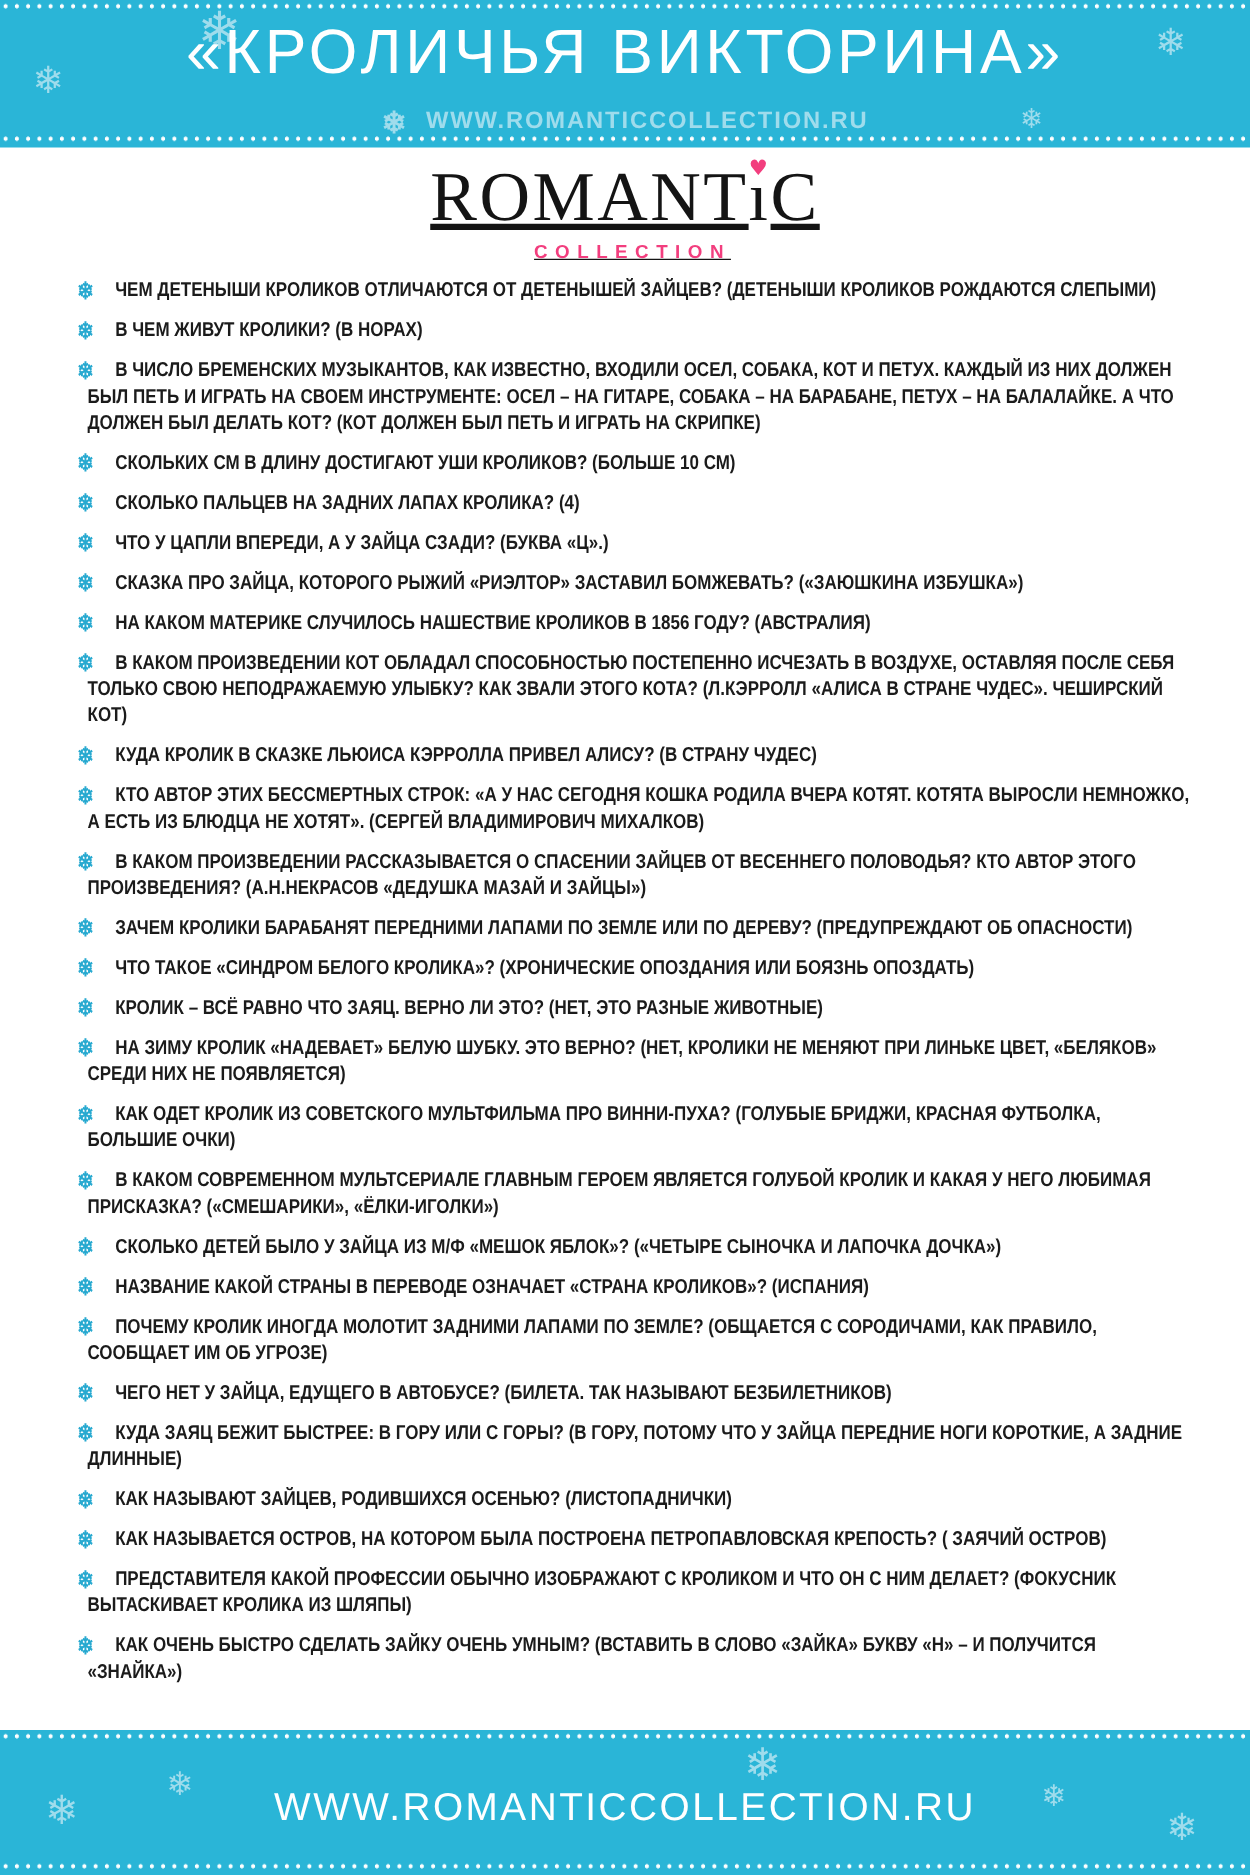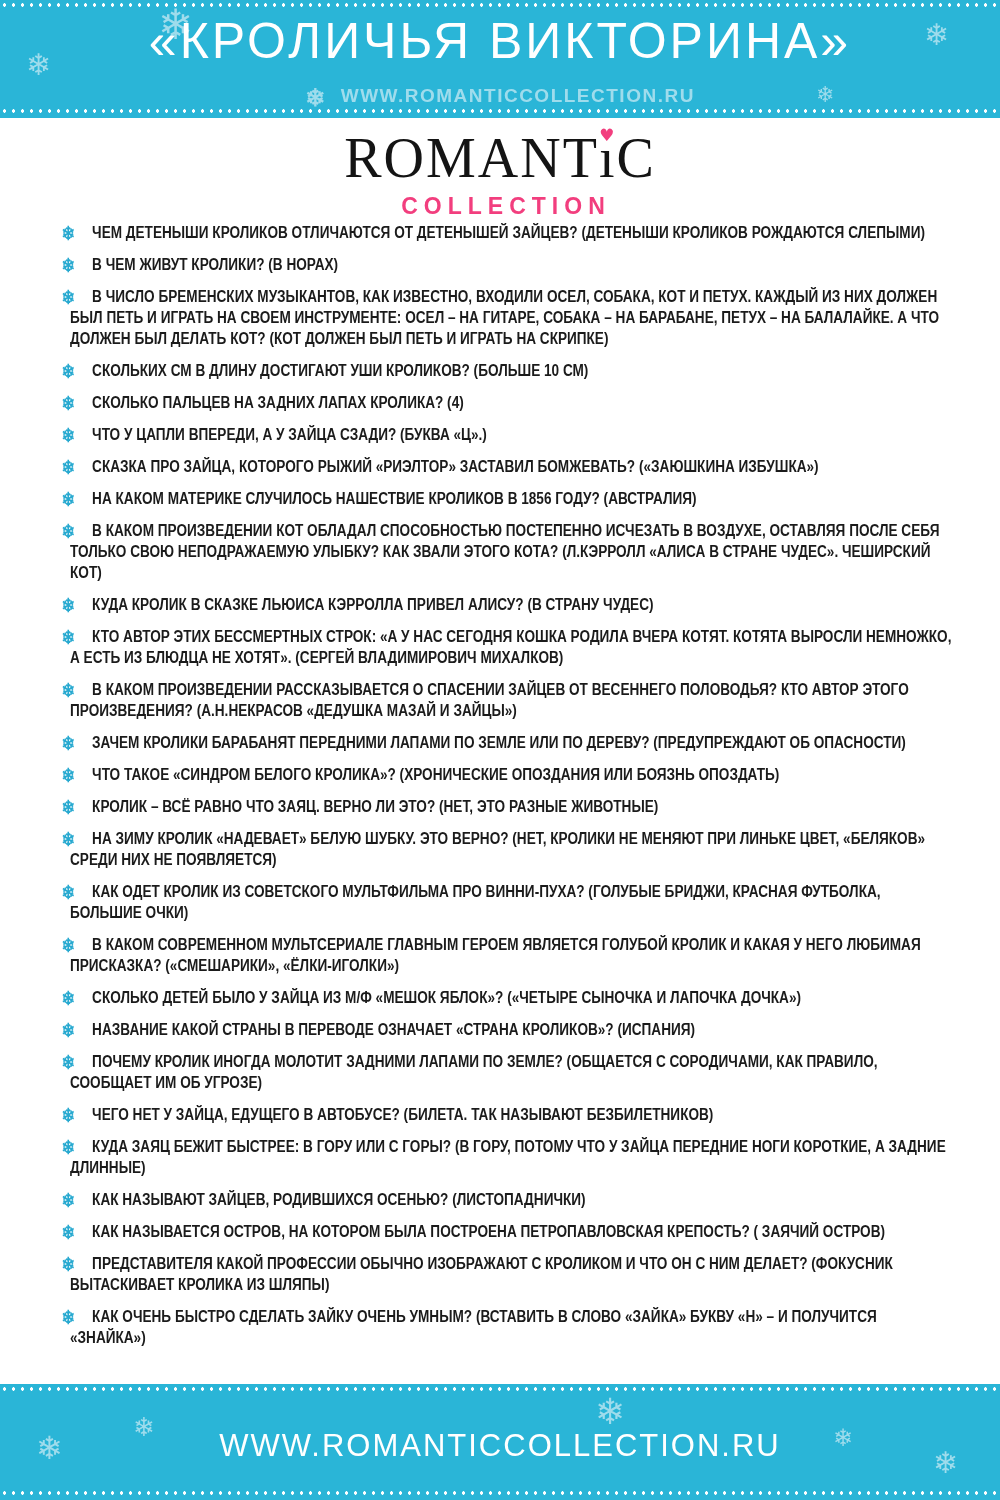--- a/index.html
+++ b/index.html
@@ -37,33 +37,33 @@
   .d2 { left: 26px;  top: 50px; font-size: 30px; }
   .d3 { left: 924px; top: 20px; font-size: 30px; }
   .d4 { left: 816px; top: 84px; font-size: 22px; }
   .d5 { left: 595px; top: 10px; font-size: 36px; }
   .d6 { left: 133px; top: 30px; font-size: 26px; }
   .d7 { left: 36px;  top: 48px; font-size: 32px; }
   .d8 { left: 833px; top: 42px; font-size: 24px; }
   .d9 { left: 933px; top: 64px; font-size: 30px; }
 
   
-  .logo { position: absolute; top: 130px; left: 0; right: 0; text-align: center; color: var(--logo_ink); }
+  .logo { position: absolute; top: 130px; left: 0; right: 0; text-align: center; color: var(--logo_ink); text-decoration: underline; }
   .logo-top {
     font-family: "Liberation Serif", "DejaVu Serif", serif;
     font-size: 56px; line-height: 1; letter-spacing: 2px;
   }
   .logo-i { position: relative; display: inline-block; }
   .logo-heart {
     position: absolute; left: 50%; transform: translateX(-50%); top: -3px;
     color: var(--pink); font-size: 17px; line-height: 1;
     font-family: "DejaVu Sans", sans-serif;
   }
   .logo-sub {
-    margin-top: 7px; color: var(--pink); font-size: 23px;
+    margin-top: 7px; color: var(--pink); font-size: 15px;
     font-weight: 700; letter-spacing: 6px; padding-left: 12px;
   }
 
   
   .questions {
     position: absolute; top: 222px; left: 70px; width: 1042px;
     transform: scaleX(0.85); transform-origin: left top;
     color: var(--ink); font-size: 16px; font-weight: 700; line-height: 21px;
   }
   .q { margin: 0 0 11px 0; text-indent: -10px; }

